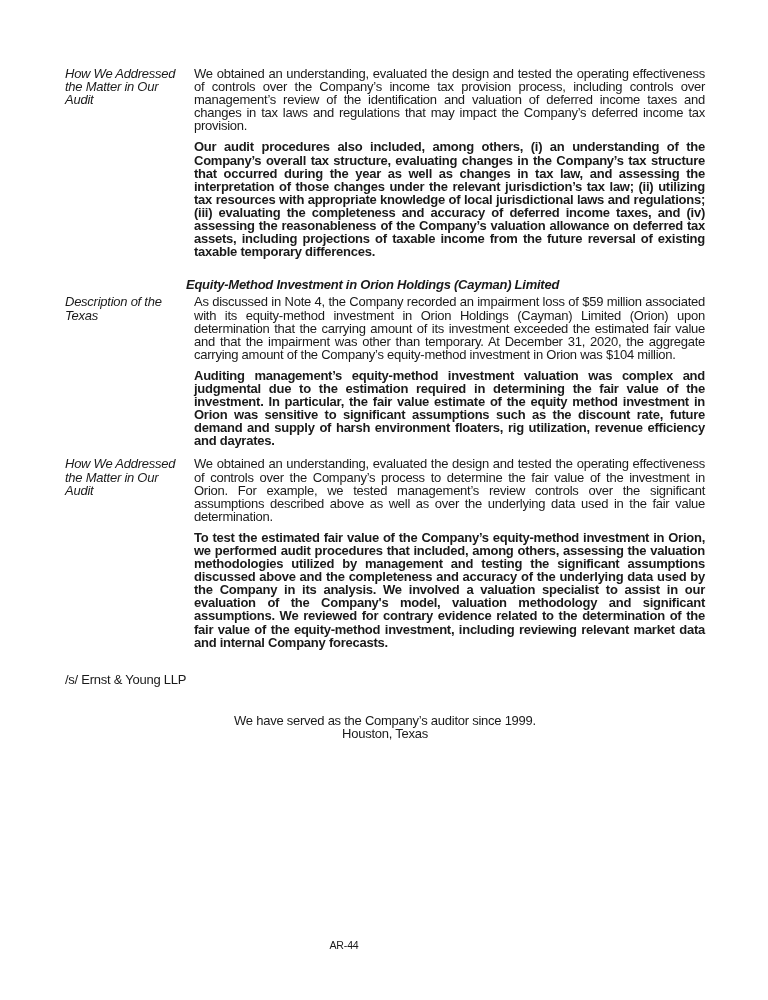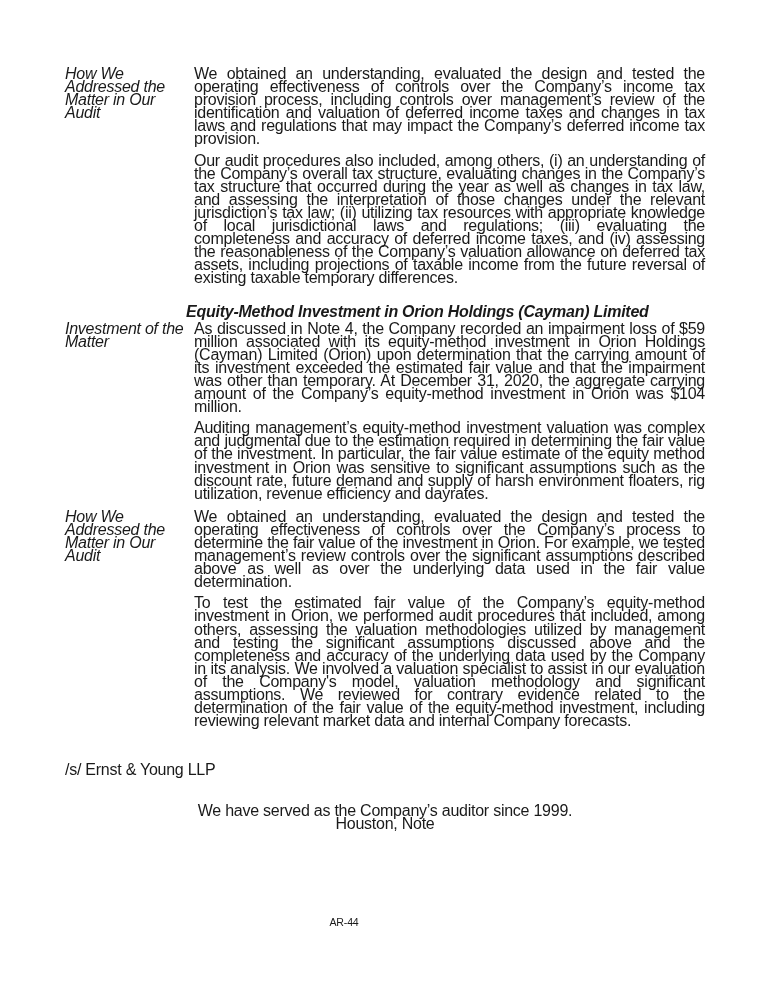--- a/index.html
+++ b/index.html
@@ -13,21 +13,21 @@
       position: relative;
       font-family: "Liberation Sans", sans-serif;
       color: #1a1a1a;
       overflow: hidden;
     }
     .page {
       position: absolute;
       left: 65px;
       top: 67px;
       width: 640px;
-      font-size: 16px;
+      font-size: 13px;
       line-height: 13.1px;
       letter-spacing: -0.25px;
       font-stretch: condensed;
     }
     .row {
       display: flex;
       align-items: flex-start;
     }
     .label {
       width: 121px;
@@ -37,42 +37,43 @@
     .body {
       flex: 1 1 auto;
       width: 519px;
     }
     .body p {
       margin: 0 0 8px 8px;
       text-align: justify;
     }
     .body p:last-child {
       margin-bottom: 0;
+      font-weight: bold;
     }
     .sec1 { margin-top: 0; }
     .heading-row { margin-top: 20px; justify-content: center; }
     .heading {
       font-weight: bold;
       font-style: italic;
       margin: 0 0 4px 0;
     }
     .sec-desc { margin-top: 0; }
     .sec-how2 { margin-top: 10px; }
     .signature {
-      margin-top: 36px;
+      margin-top: 24px;
     }
     .closing {
       margin-top: 28px;
     }
     .closing div { line-height: 13px; text-align: center; }
     .footer {
       position: absolute;
       left: 0;
       width: 688px;
-      top: 916px;
+      top: 939px;
       text-align: center;
       font-size: 10.6px;
       letter-spacing: -0.2px;
     }
   </style>
 </head>
 <body>
 
 <div class="page">
 
@@ -85,36 +86,36 @@
   </div>
 
   <div class="row heading-row">
     <div class="label"></div>
     <div class="body">
       <div class="heading">Equity-Method Investment in Orion Holdings (Cayman) Limited</div>
     </div>
   </div>
 
   <div class="row sec-desc">
-    <div class="label">Investment of the Matter</div>
+    <div class="label">Description of the Texas</div>
     <div class="body">
       <p>As discussed in Note 4, the Company recorded an impairment loss of $59 million associated with its equity-method investment in Orion Holdings (Cayman) Limited (Orion) upon determination that the carrying amount of its investment exceeded the estimated fair value and that the impairment was other than temporary.  At December 31, 2020, the aggregate carrying amount of the Company’s equity-method investment in Orion was $104 million.</p>
       <p>Auditing management’s equity-method investment valuation was complex and judgmental due to the estimation required in determining the fair value of the investment.  In particular, the fair value estimate of the equity method investment in Orion was sensitive to significant assumptions such as the discount rate, future demand and supply of harsh environment floaters, rig utilization, revenue efficiency and dayrates.</p>
     </div>
   </div>
 
   <div class="row sec-how2">
     <div class="label">How We Addressed the Matter in Our Audit</div>
     <div class="body">
       <p>We obtained an understanding, evaluated the design and tested the operating effectiveness of controls over the Company’s process to determine the fair value of the investment in Orion.  For example, we tested management’s review controls over the significant assumptions described above as well as over the underlying data used in the fair value determination.</p>
       <p>To test the estimated fair value of the Company’s equity-method investment in Orion, we performed audit procedures that included, among others, assessing the valuation methodologies utilized by management and testing the significant assumptions discussed above and the completeness and accuracy of the underlying data used by the Company in its analysis.  We involved a valuation specialist to assist in our evaluation of the Company's model, valuation methodology and significant assumptions.  We reviewed for contrary evidence related to the determination of the fair value of the equity-method investment, including reviewing relevant market data and internal Company forecasts.</p>
     </div>
   </div>
 
   <div class="signature">/s/ Ernst &amp; Young LLP</div>
 
   <div class="closing">
     <div>We have served as the Company’s auditor since 1999.</div>
-    <div>Houston, Note</div>
+    <div>Houston, Texas</div>
   </div>
 </div>
 
 <div class="footer">AR-44</div>
 
 </body></html>

